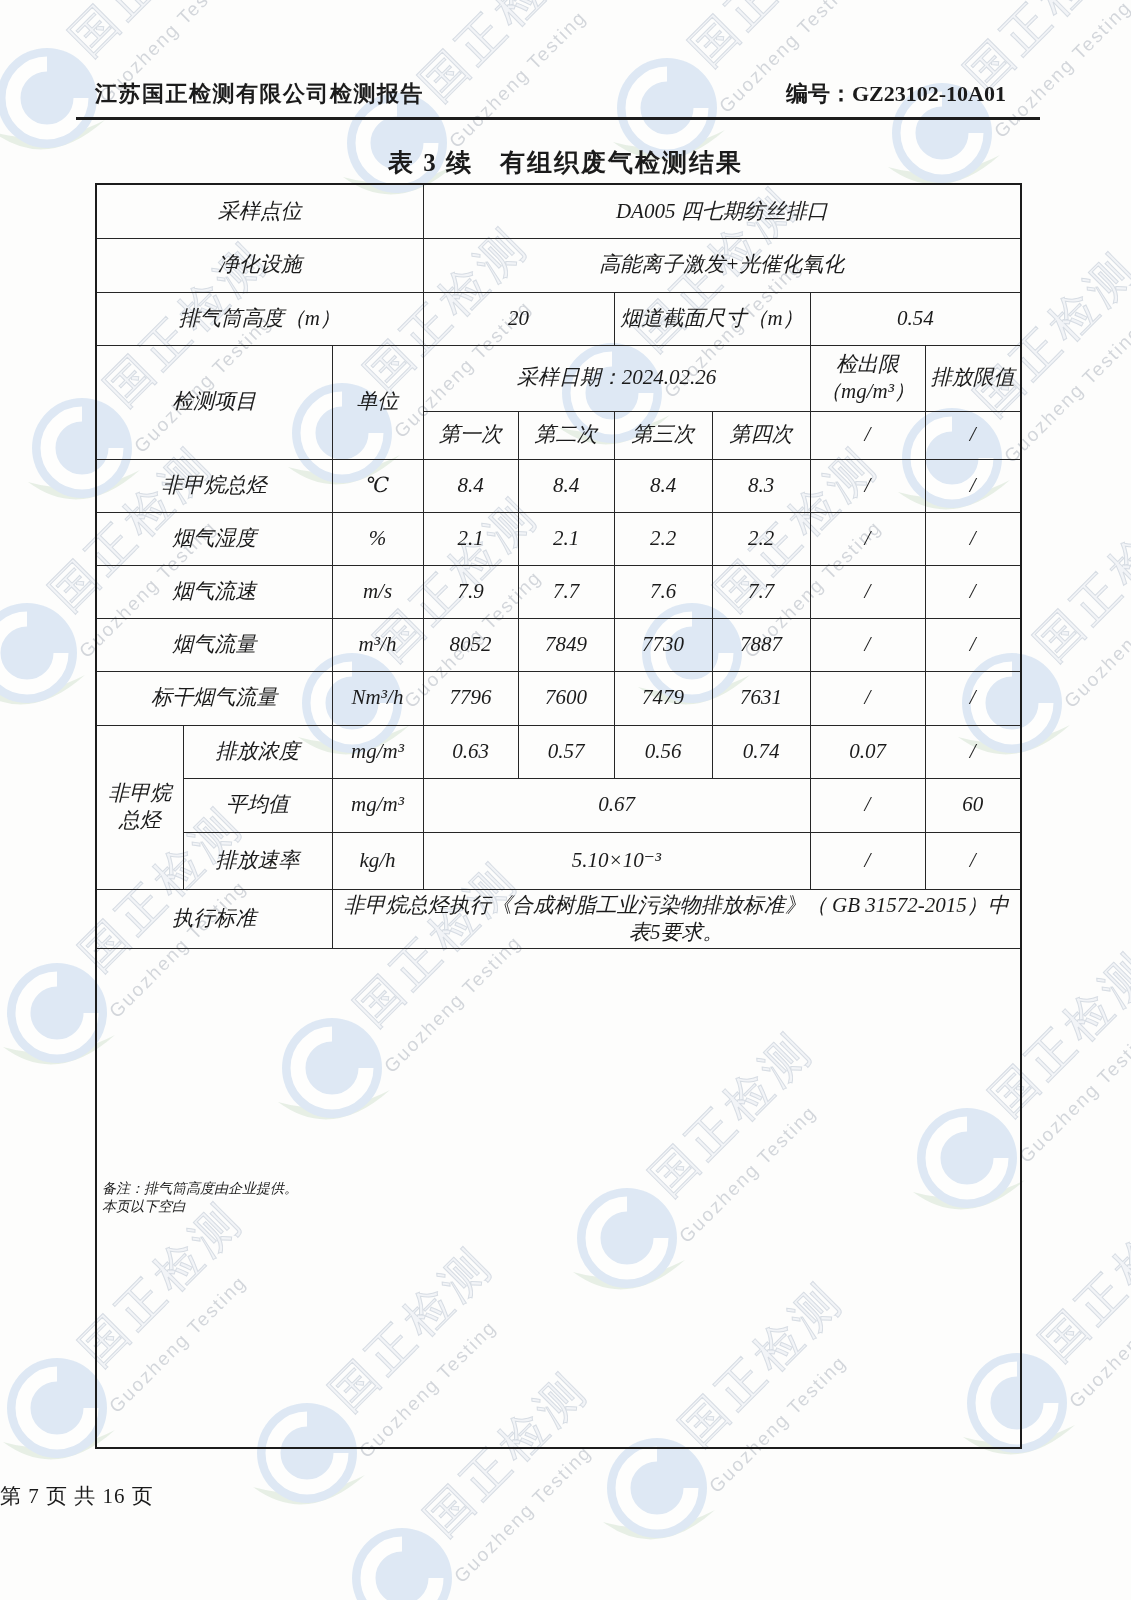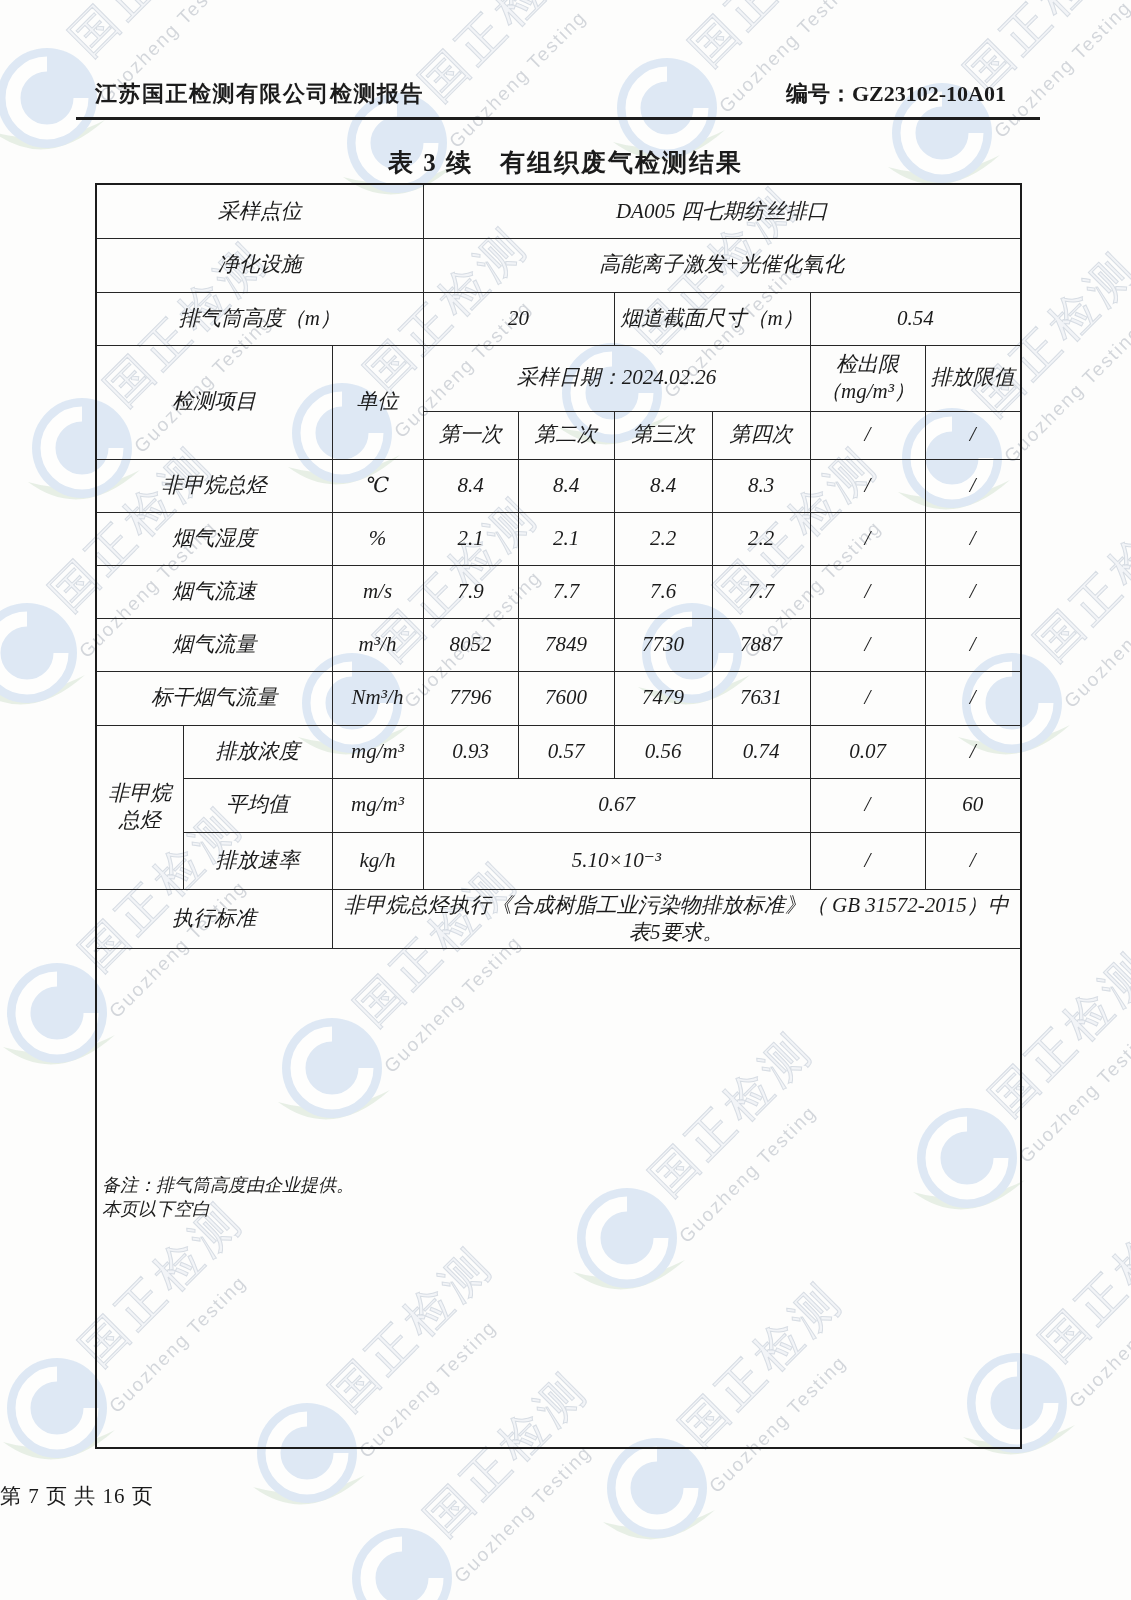--- a/index.html
+++ b/index.html
@@ -51,21 +51,21 @@
     font-style:italic;
   }
   table.report td {
     border:1.6px solid #262626;
     padding:2px 5px; vertical-align:middle;
     line-height:1.3; overflow:hidden;
   }
   td.cell-left { text-align:center; padding:6px 10px; line-height:1.5; }
   td.remarks-cell {
     text-align:left; vertical-align:top;
-    padding:10px 9px; font-size:18px; line-height:1.9;
+    padding:10px 9px; font-size:14px; line-height:1.9;
   }
   .doc-footer {
     position:absolute; left:0; top:1482px; width:100%;
     text-align:left; font-size:21px; letter-spacing:1px;
   }
 </style>
 </head>
 <body>
 
 <div class="page">
@@ -328,21 +328,21 @@
         <td>7479</td>
         <td>7631</td>
         <td>/</td>
         <td>/</td>
       </tr>
 
       <tr style="height:53px">
         <td rowspan="3">非甲烷总烃</td>
         <td>排放浓度</td>
         <td>mg/m³</td>
-        <td>0.93</td>
+        <td>0.63</td>
         <td>0.57</td>
         <td>0.56</td>
         <td>0.74</td>
         <td>0.07</td>
         <td>/</td>
       </tr>
 
       <tr style="height:54px">
         <td>平均值</td>
         <td>mg/m³</td>

